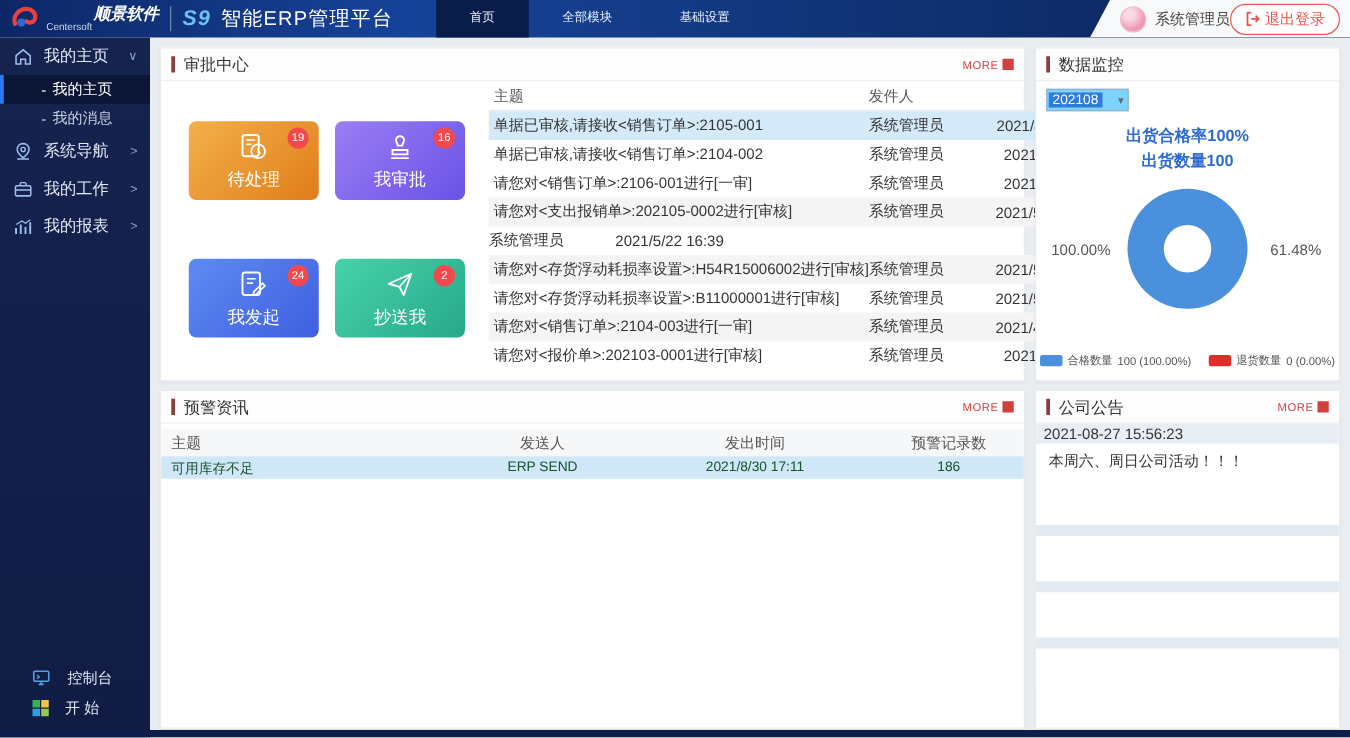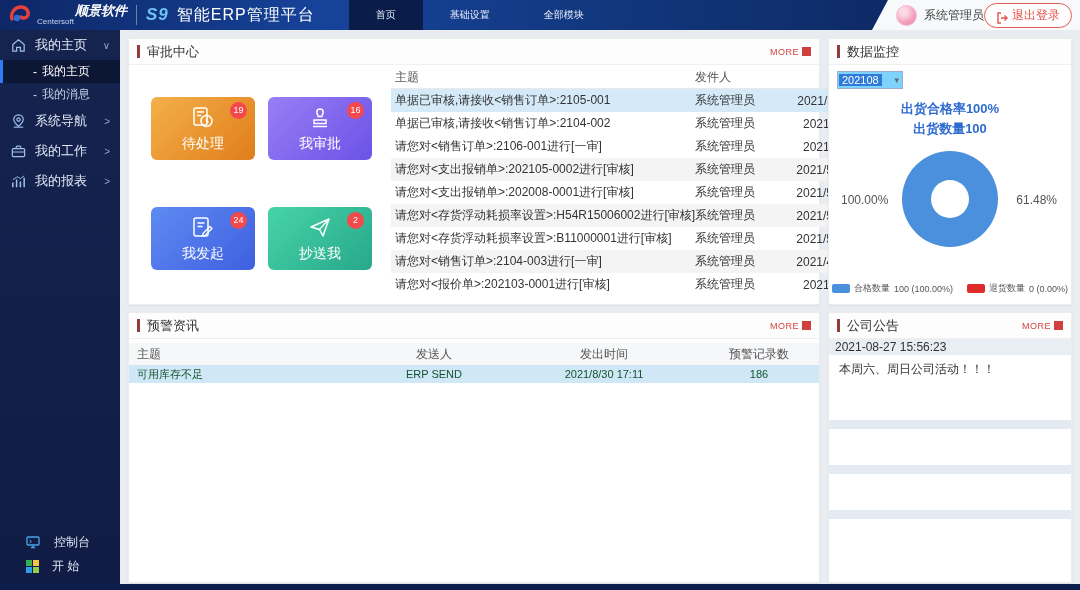--- a/index.html
+++ b/index.html
@@ -25,21 +25,21 @@
   .hdr-right { margin-left:auto; display:flex; align-items:center; height:30px; }
   .clock { color:#fff; font-size:12px; margin-right:14px; }
   .datebox { color:#dfe7f7; font-size:10px; line-height:1.35; margin-right:34px; }
   .user-wedge { position:absolute; right:0; top:0; height:30px; width:208px;
     background:#f7f9fb; clip-path:polygon(16px 0,100% 0,100% 100%,0 100%);
     display:flex; align-items:center; padding-left:24px; }
   .avatar { width:21px; height:21px; border-radius:50%;
     background:radial-gradient(circle at 35% 30%,#fbd9e4 20%,#f2a0bd 60%,#e87ea4 100%);
     border:1px solid #f0b9cc; }
   .username { font-size:12px; color:#444; margin-left:7px; }
-  .logout-btn { margin-left:auto; margin-right:8px; display:flex; align-items:flex-end; gap:4px;
+  .logout-btn { margin-left:auto; margin-right:8px; display:flex; align-items:center; gap:4px;
     border:1px solid #e85a55; border-radius:13px; padding:3px 11px; background:#fff;
     color:#e8504a; font-size:12px; cursor:pointer; }
 
   
   .sidebar { position:absolute; left:0; top:30px; width:120px; height:560px;
     background:linear-gradient(180deg,#15234f 0%,#101c44 100%); z-index:4; }
   .side-item { height:30px; display:flex; align-items:center; padding:0 10px;
     color:#e2e8f5; font-size:13px; cursor:pointer; }
   .side-ico { width:17px; height:17px; margin-right:8px; flex:none; }
   .chev { margin-left:auto; font-size:10px; color:#8fa3cf; }
@@ -154,22 +154,22 @@
       <div class="brand-block">
         <div class="brand">顺景软件</div>
         <div class="brand-sub">Centersoft</div>
       </div>
       <div class="hdr-div"></div>
       <div class="s9">S9</div>
       <div class="product">智能ERP管理平台</div>
     </div>
     <div class="nav">
       <div class="nav-item active">首页</div>
+      <div class="nav-item">全部模块</div>
       <div class="nav-item">基础设置</div>
-      <div class="nav-item">全部模块</div>
     </div>
     <div class="hdr-right">
       <div class="clock">17:28</div>
       <div class="datebox">
         <div>星期一</div>
         <div>2021年8月30日</div>
       </div>
     </div>
     <div class="user-wedge">
       <div class="avatar"></div>
@@ -318,21 +318,20 @@
             <span class="col-subject">请您对&lt;销售订单&gt;:2106-001进行[一审]</span>
             <span class="col-sender">系统管理员</span>
             <span class="col-time">2021/6/5 14:58</span>
           </div>
           <div class="tr striped">
             <span class="col-subject">请您对&lt;支出报销单&gt;:202105-0002进行[审核]</span>
             <span class="col-sender">系统管理员</span>
             <span class="col-time">2021/5/22 17:41</span>
           </div>
           <div class="tr">
-            <span class="col-subject">请您对&lt;支出报销单&gt;:202008-0001进行[审核]</span>
             <span class="col-sender">系统管理员</span>
             <span class="col-time">2021/5/22 16:39</span>
           </div>
           <div class="tr striped">
             <span class="col-subject">请您对&lt;存货浮动耗损率设置&gt;:H54R15006002进行[审核]</span>
             <span class="col-sender">系统管理员</span>
             <span class="col-time">2021/5/21 16:13</span>
           </div>
           <div class="tr">
             <span class="col-subject">请您对&lt;存货浮动耗损率设置&gt;:B11000001进行[审核]</span>

